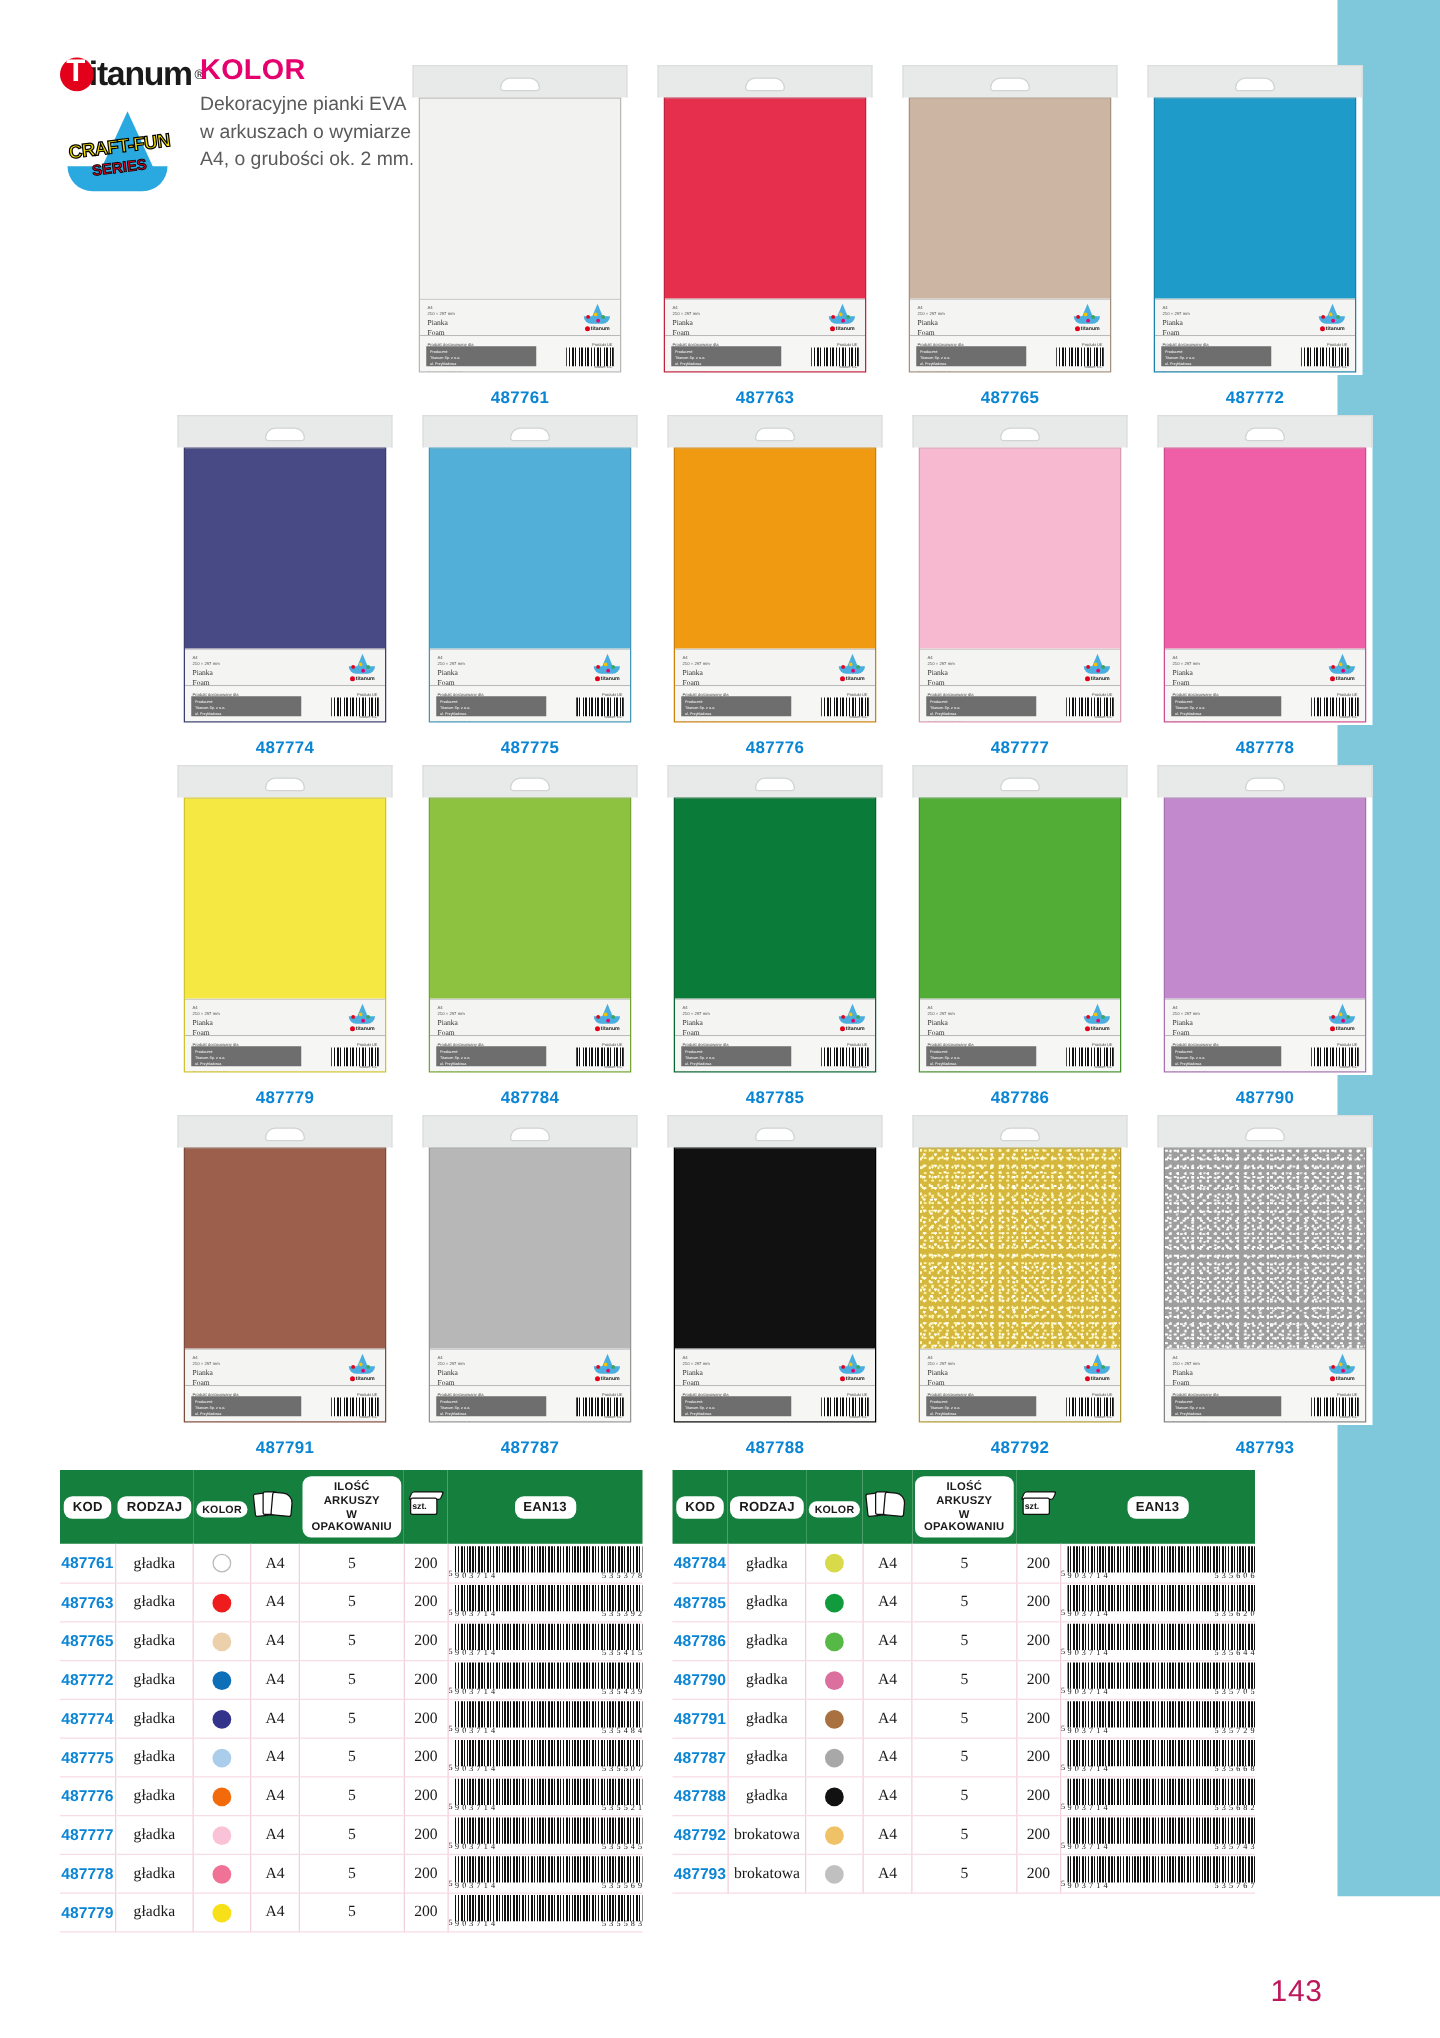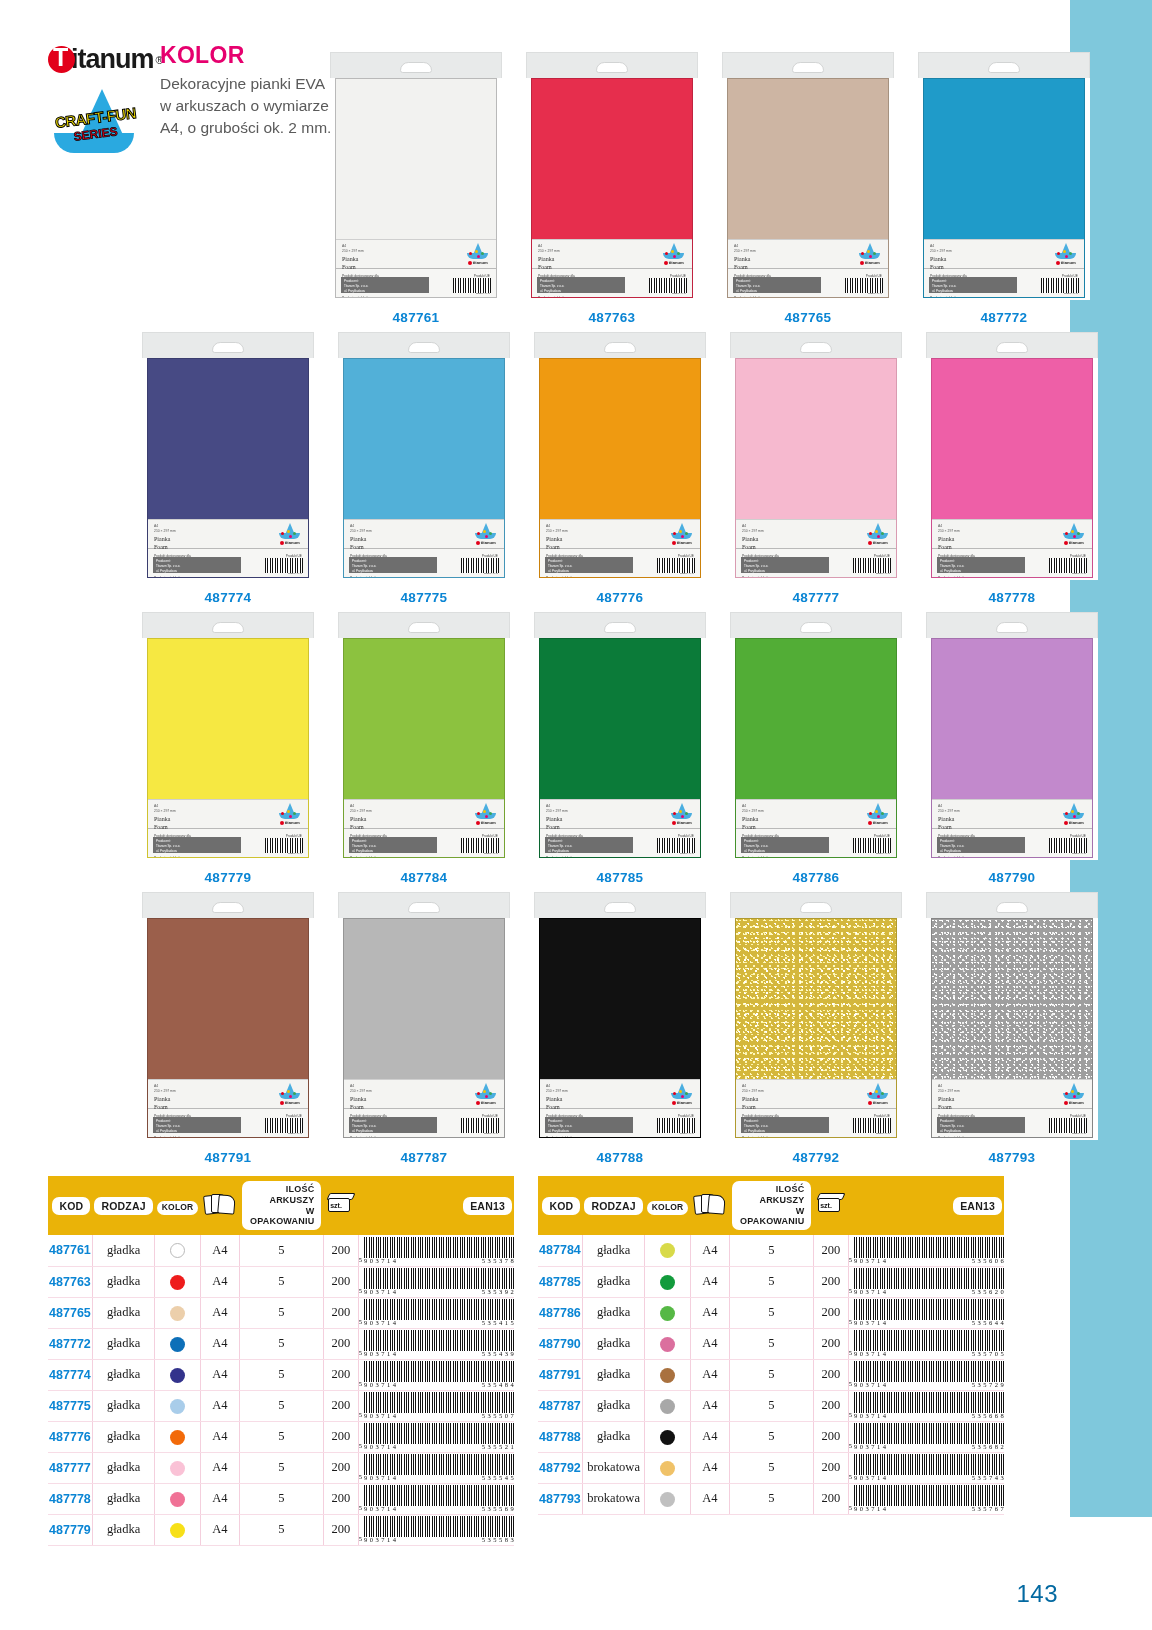--- a/index.html
+++ b/index.html
@@ -10,21 +10,21 @@
     position: relative;
     overflow: hidden;
   }
   .edge-bar {
     position: absolute; top: 0; right: 0;
     width: 82px; height: 1517px;
     background: #7fc8dc;
   }
   .page-num {
     position: absolute; right: 94px; bottom: 22px;
-    font-size: 24px; color: #0369a1; letter-spacing: .5px;
+    font-size: 24px; color: #be185d; letter-spacing: .5px;
   }
 
   
   .header { position: absolute; left: 48px; top: 44px; width: 270px; }
   .brand-logo {
     display: flex; align-items: center; gap: 2px;
     font-size: 27px; font-weight: bold; color: #1a1a1a;
     letter-spacing: -1px; font-family: "Liberation Sans", sans-serif;
   }
   .brand-dot {
@@ -167,23 +167,22 @@
     margin-top: 10px; font-size: 13.5px; font-weight: bold; color: #0a85d4;
     letter-spacing: .3px;
   }
 
   
   .tbl-wrap { position: absolute; top: 1176px; }
   .tbl-wrap.left { left: 48px; }
   .tbl-wrap.right { left: 538px; }
   table { border-collapse: collapse; width: 466px; }
   thead th {
-    background: #eab308; padding: 5px 2px; height: 36px;
+    background: #15803d; padding: 5px 2px; height: 36px;
     vertical-align: middle;
-    text-align: right;
   }
   .hchip {
     display: inline-block; background: #fff; border-radius: 7px;
     padding: 3px 7px; font-size: 10.5px; font-weight: bold; color: #1a1a1a;
     letter-spacing: .2px; line-height: 1.15; white-space: nowrap;
   }
   .hchip.sm { font-size: 8.5px; padding: 2px 5px; }
   .hchip.two { white-space: normal; font-size: 9px; line-height: 1.2; }
   .sheets-ico { display: inline-block; width: 34px; height: 22px; position: relative; }
   .sheets-ico i {

